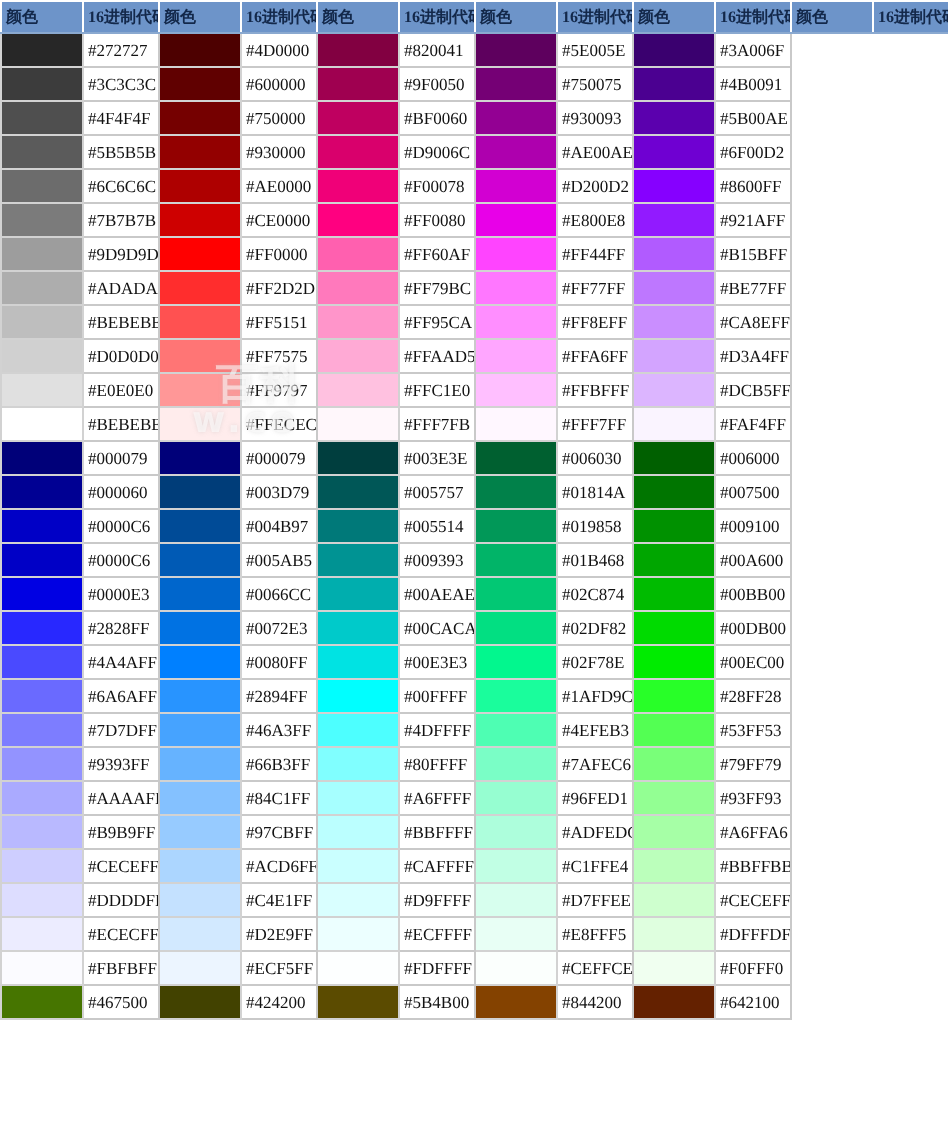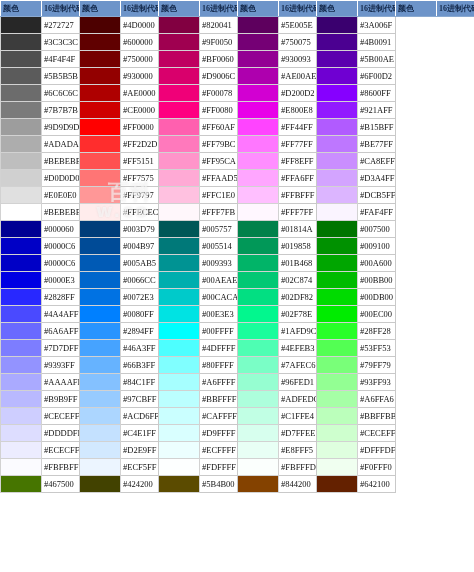--- a/index.html
+++ b/index.html
@@ -402,20 +402,42 @@
           <td class="code">#FFF7FB</td>
           <td class="swatch">
             <span class="chip" style="background: rgb(255, 247, 255);"></span>
           </td>
           <td class="code">#FFF7FF</td>
           <td class="swatch">
             <span class="chip" style="background: rgb(250, 244, 255);"></span>
           </td>
           <td class="code">#FAF4FF</td>
         </tr>
+        <tr class="group-start">
+          <td class="swatch">
+            <span class="chip" style="background: rgb(0, 0, 121);"></span>
+          </td>
+          <td class="code">#000079</td>
+          <td class="swatch">
+            <span class="chip" style="background: rgb(0, 0, 121);"></span>
+          </td>
+          <td class="code">#000079</td>
+          <td class="swatch">
+            <span class="chip" style="background: rgb(0, 62, 62);"></span>
+          </td>
+          <td class="code">#003E3E</td>
+          <td class="swatch">
+            <span class="chip" style="background: rgb(0, 96, 48);"></span>
+          </td>
+          <td class="code">#006030</td>
+          <td class="swatch">
+            <span class="chip" style="background: rgb(0, 96, 0);"></span>
+          </td>
+          <td class="code">#006000</td>
+        </tr>
         <tr>
           <td class="swatch">
             <span class="chip" style="background: rgb(0, 0, 147);"></span>
           </td>
           <td class="code">#000060</td>
           <td class="swatch">
             <span class="chip" style="background: rgb(0, 61, 121);"></span>
           </td>
           <td class="code">#003D79</td>
           <td class="swatch">
@@ -726,21 +748,21 @@
             <span class="chip" style="background: rgb(236, 245, 255);"></span>
           </td>
           <td class="code">#ECF5FF</td>
           <td class="swatch">
             <span class="chip" style="background: rgb(253, 255, 255);"></span>
           </td>
           <td class="code">#FDFFFF</td>
           <td class="swatch">
             <span class="chip" style="background: rgb(251, 255, 253);"></span>
           </td>
-          <td class="code">#FBFFFD</td>
+          <td class="code">#CEFFCE</td>
           <td class="swatch">
             <span class="chip" style="background: rgb(240, 255, 240);"></span>
           </td>
           <td class="code">#F0FFF0</td>
         </tr>
         <tr class="group-start">
           <td class="swatch">
             <span class="chip" style="background: rgb(70, 117, 0);"></span>
           </td>
           <td class="code">#467500</td>

